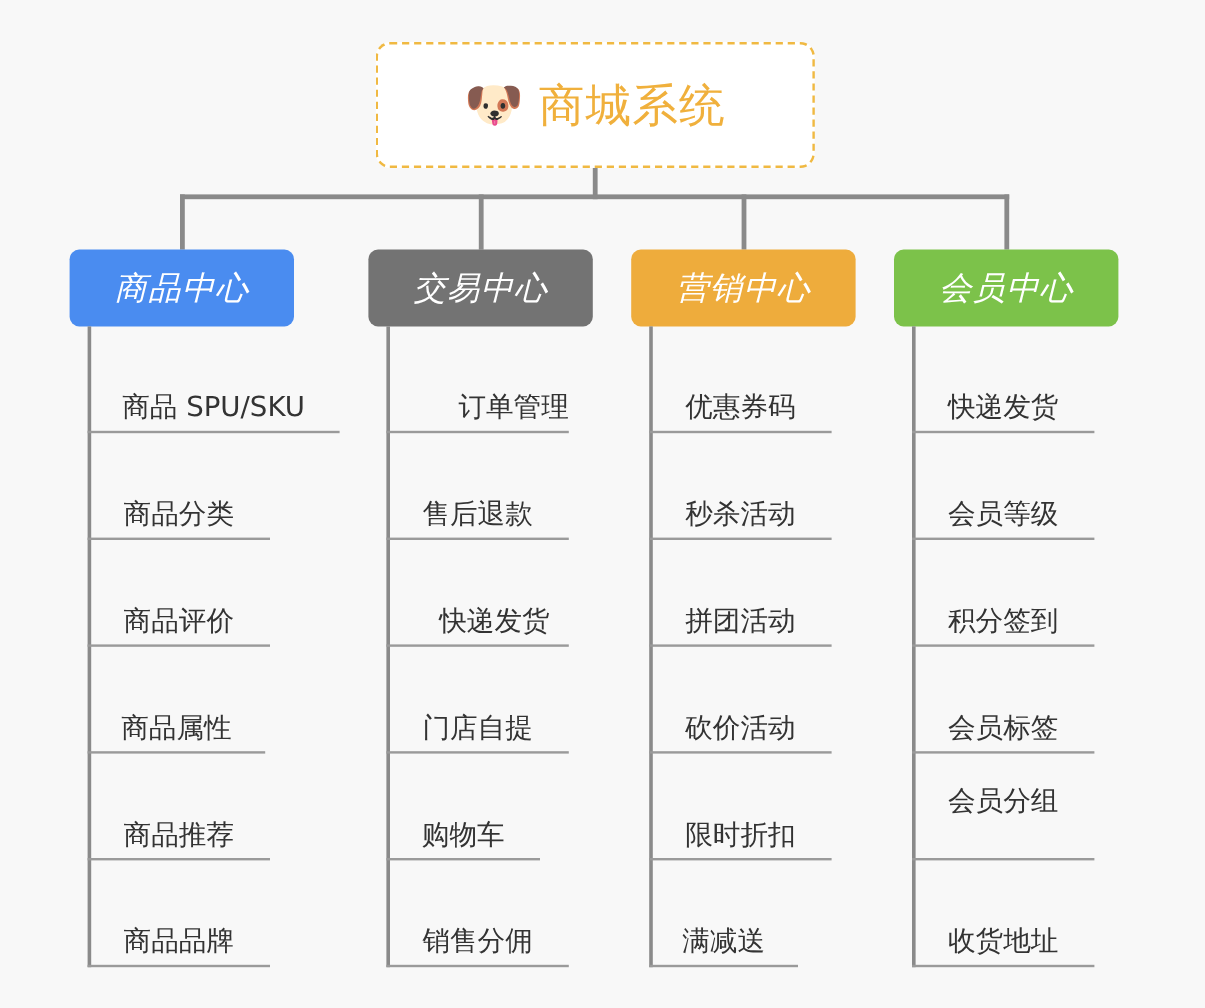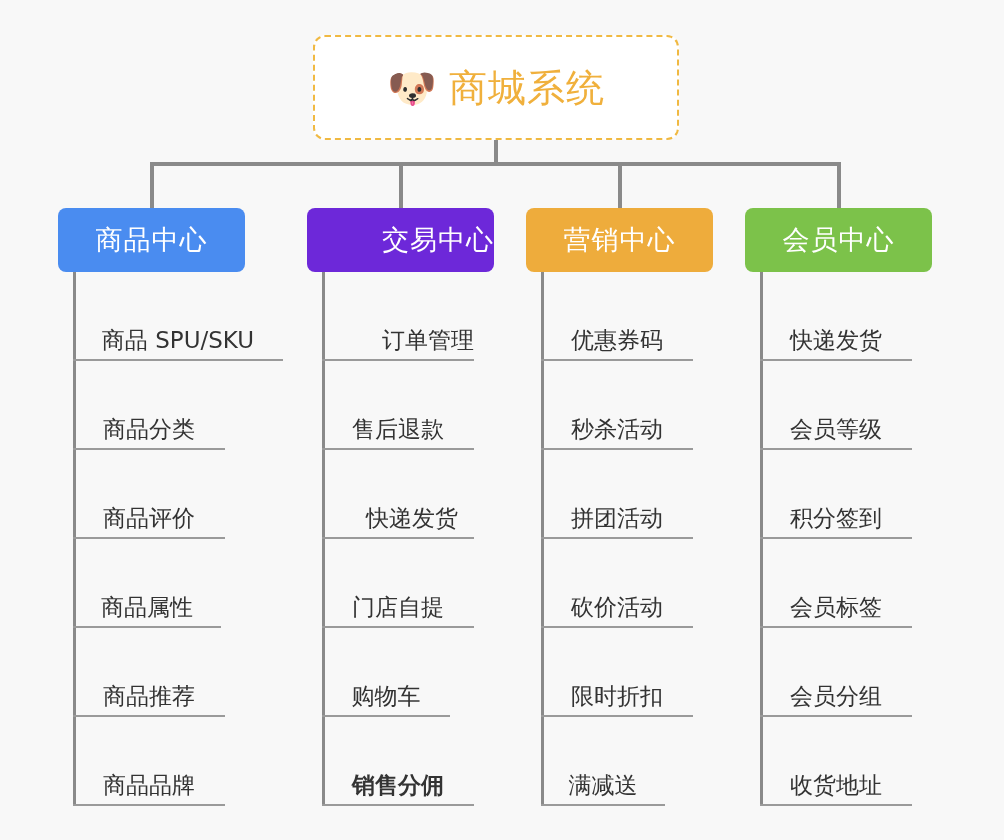--- a/index.html
+++ b/index.html
@@ -69,20 +69,21 @@
   .cat-box {
     box-sizing: border-box;
     height: 64px;
     border-radius: 8px;
     display: flex;
     align-items: center;
     justify-content: center;
     color: #ffffff;
     font-size: 27px;
     letter-spacing: 1px;
+    font-style: italic;
   }
 
   .leaf-list {
     position: relative;
     margin-top: 0;
   }
   
   .leaf-trunk {
     position: absolute;
     left: 15px;
@@ -149,41 +150,41 @@
           </div>
           <div class="leaf" style="width: 152px;">
             <span class="leaf-label">商品推荐</span>
           </div>
           <div class="leaf" style="width: 152px;">
             <span class="leaf-label">商品品牌</span>
           </div>
         </div>
       </div>
       <div class="column" style="left: 307px; width: 187px;">
-        <div class="cat-box" style="background: #6d28d9; justify-content: flex-end;">
+        <div class="cat-box" style="background: #737373;">
           <span>交易中心</span>
         </div>
         <div class="leaf-list">
           <div class="leaf-trunk" style="background: rgb(138, 138, 138);"></div>
           <div class="leaf" style="width: 152px; justify-content: flex-end;">
             <span class="leaf-label">订单管理</span>
           </div>
           <div class="leaf" style="width: 152px;">
             <span class="leaf-label">售后退款</span>
           </div>
           <div class="leaf" style="width: 152px; padding-left: 28px;">
             <span class="leaf-label">快递发货</span>
           </div>
           <div class="leaf" style="width: 152px;">
             <span class="leaf-label">门店自提</span>
           </div>
           <div class="leaf" style="width: 128px;">
             <span class="leaf-label">购物车</span>
           </div>
-          <div class="leaf" style="width: 152px; font-weight: bold;">
+          <div class="leaf" style="width: 152px;">
             <span class="leaf-label">销售分佣</span>
           </div>
         </div>
       </div>
       <div class="column" style="left: 526px; width: 187px;">
         <div class="cat-box" style="background: rgb(238, 172, 60);">
           <span>营销中心</span>
         </div>
         <div class="leaf-list">
           <div class="leaf-trunk" style="background: rgb(138, 138, 138);"></div>
@@ -218,21 +219,21 @@
           </div>
           <div class="leaf" style="width: 152px;">
             <span class="leaf-label">会员等级</span>
           </div>
           <div class="leaf" style="width: 152px; text-align: right;">
             <span class="leaf-label">积分签到</span>
           </div>
           <div class="leaf" style="width: 152px;">
             <span class="leaf-label">会员标签</span>
           </div>
-          <div class="leaf" style="width: 152px;">
+          <div class="leaf" style="width: 152px; align-items: center;">
             <span class="leaf-label">会员分组</span>
           </div>
           <div class="leaf" style="width: 152px;">
             <span class="leaf-label">收货地址</span>
           </div>
         </div>
       </div>
     </div>
 
 </div>

